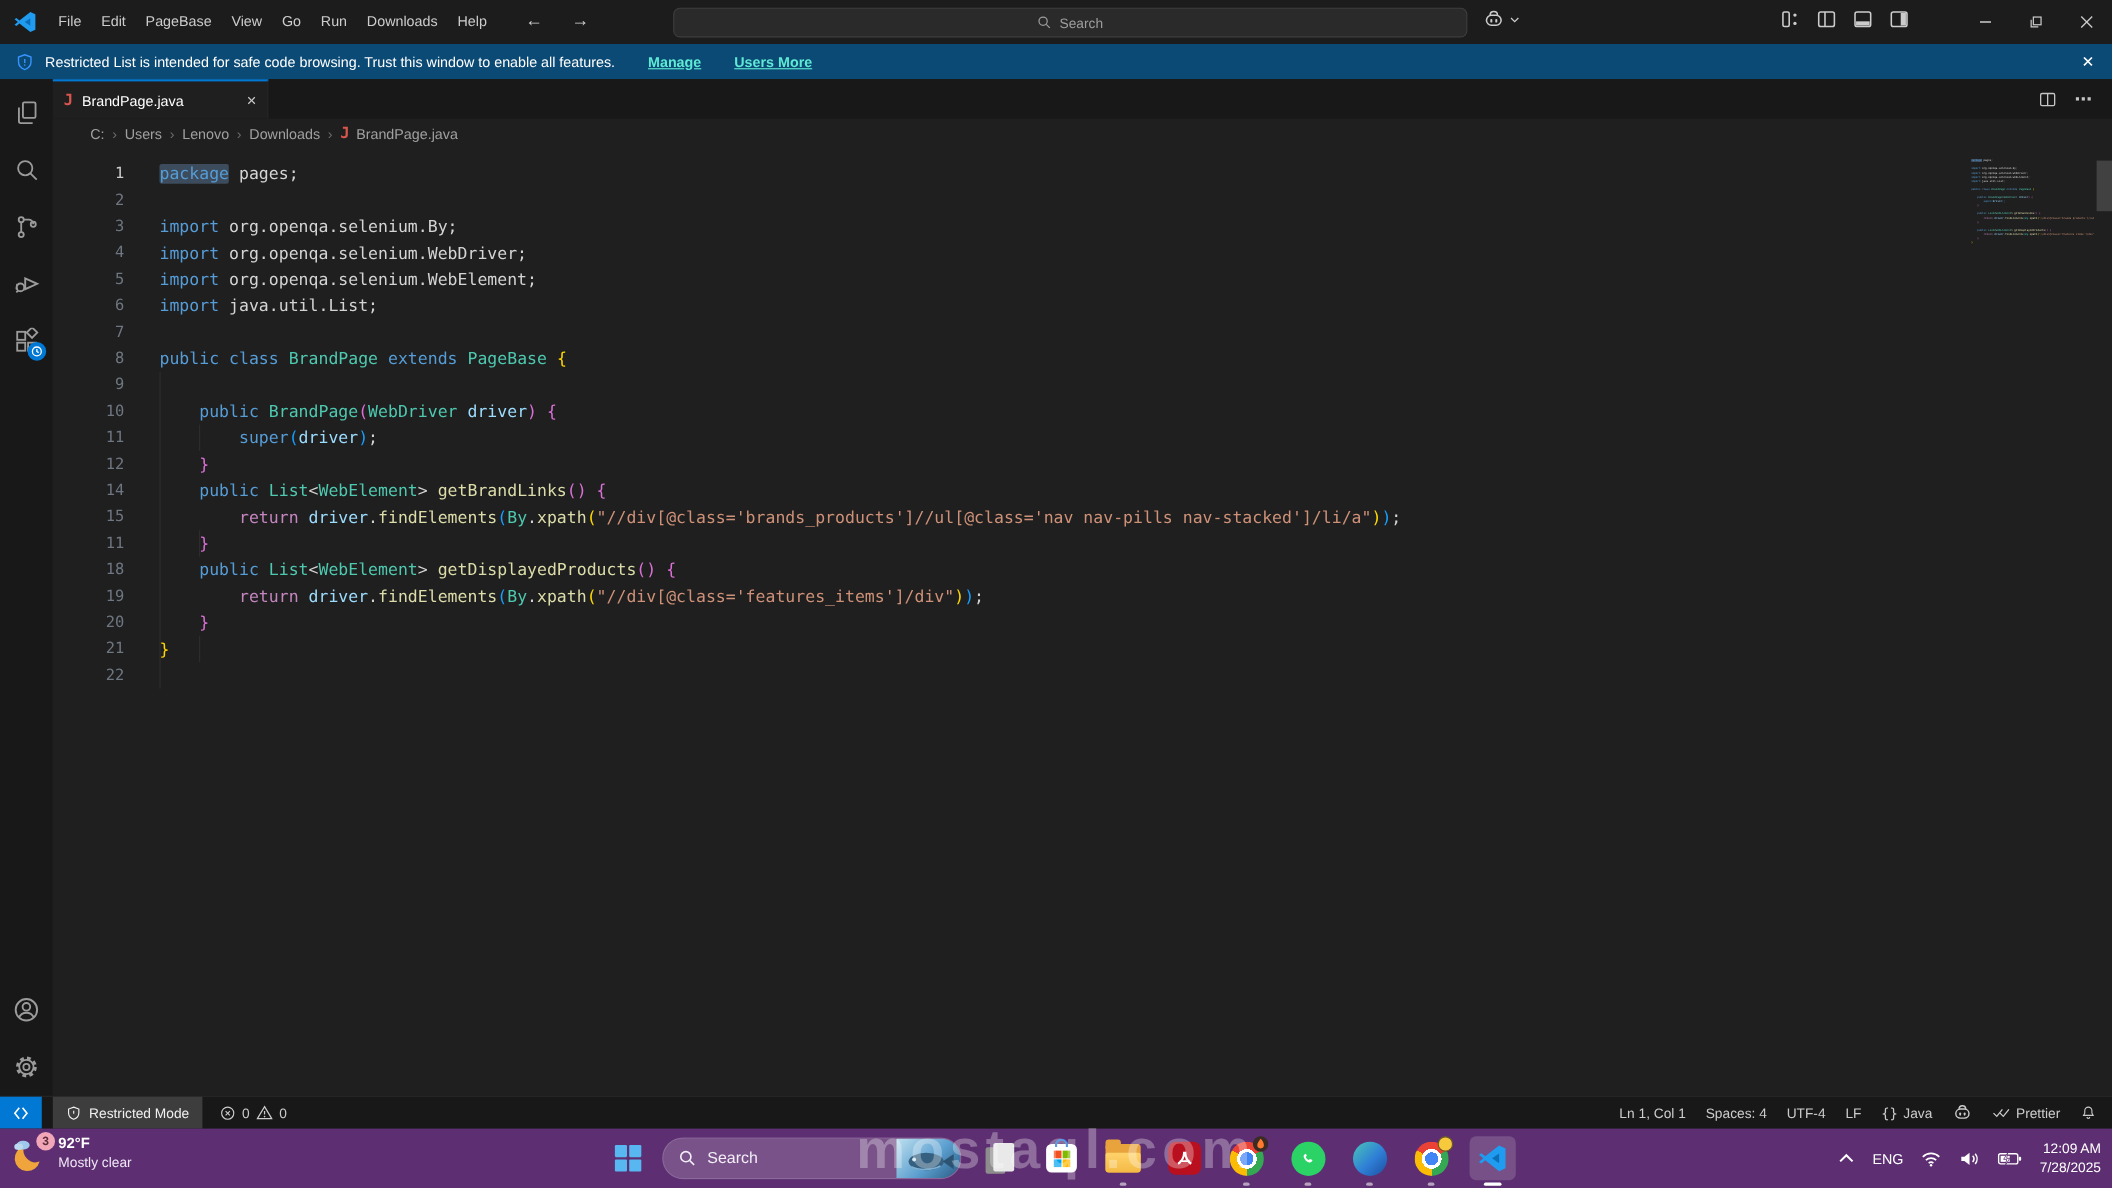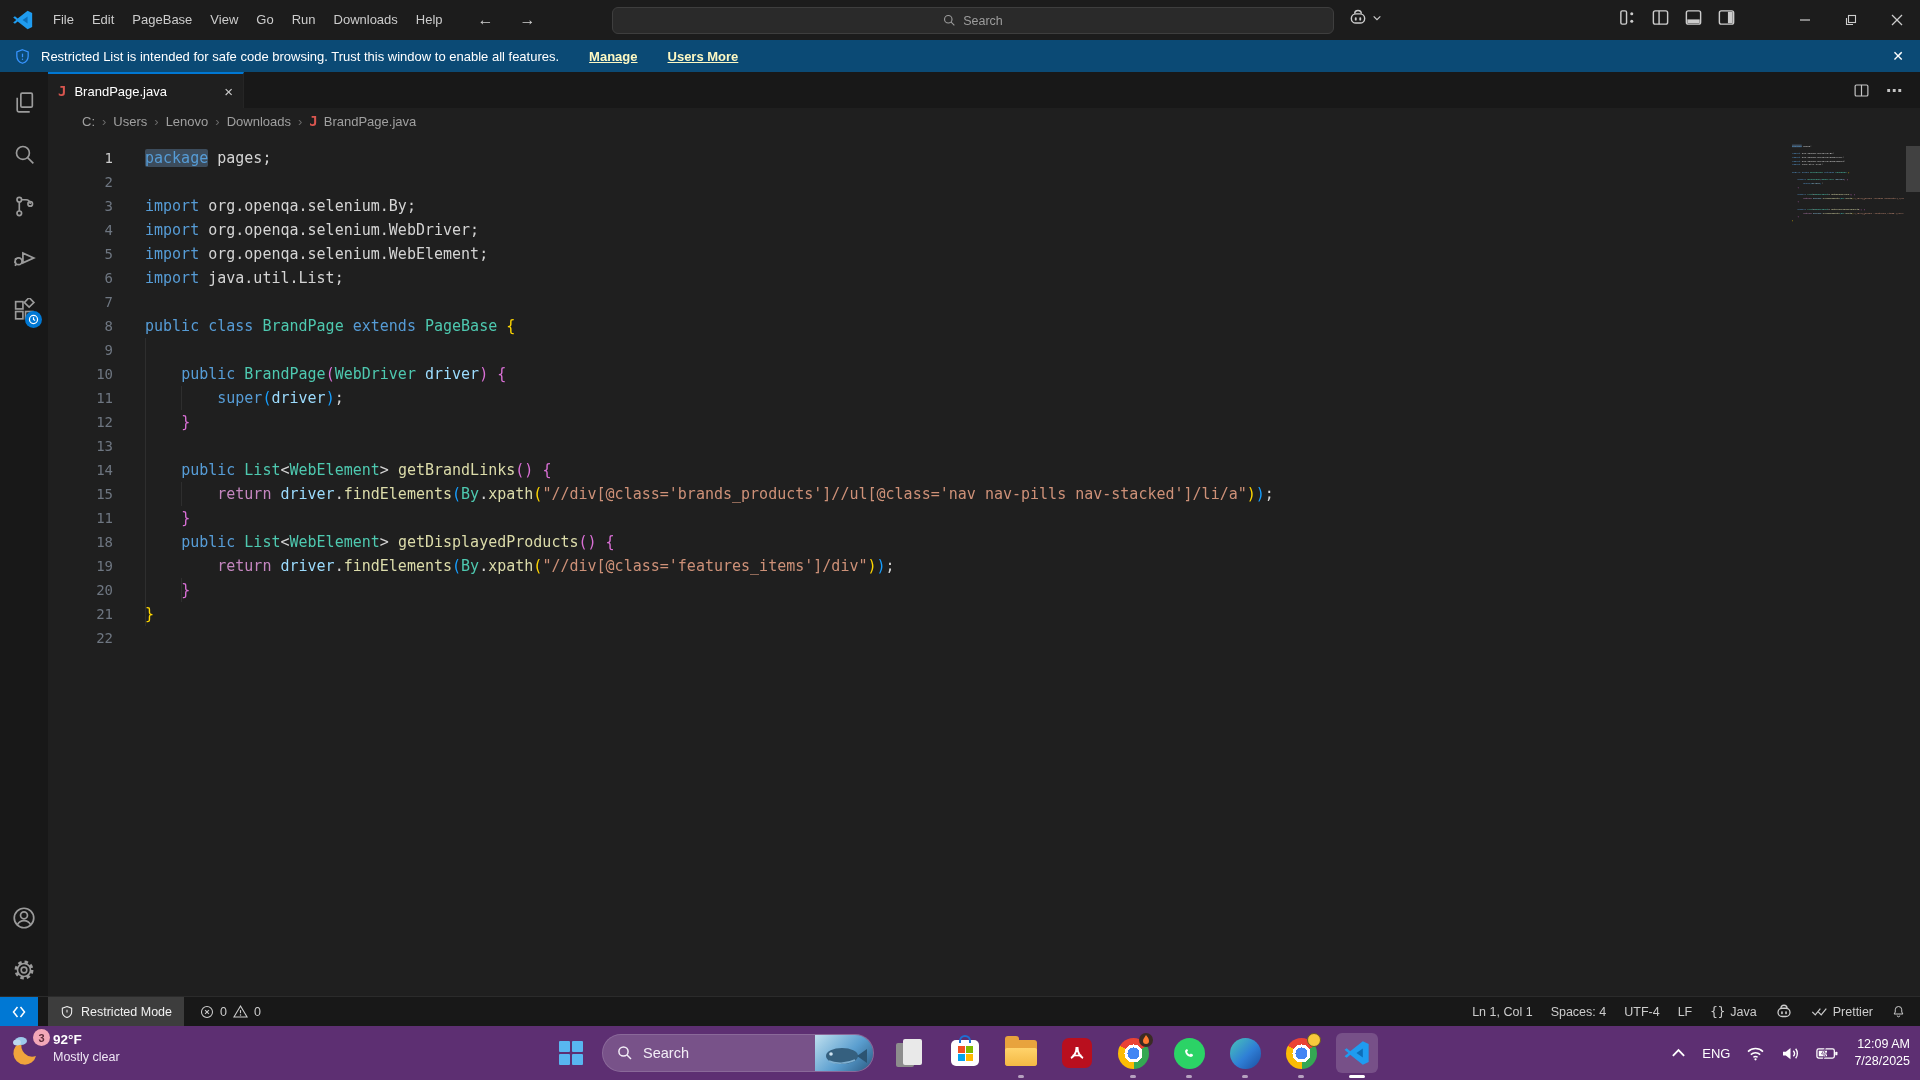--- a/index.html
+++ b/index.html
@@ -19,21 +19,21 @@
                 color:#9d9d9d; display:flex; align-items:center; justify-content:center;
                 gap:7px; font-size:12.5px; }
   .copilot-chip { position:absolute; left:1348px; top:8px; display:flex; align-items:center; gap:4px; color:#cccccc; }
   .layout-icons { position:absolute; left:1618px; top:8px; display:flex; gap:14px; align-items:center; }
   .window-controls { position:absolute; right:0; top:0; height:40px; display:flex; }
   .win-btn { width:46px; height:40px; display:flex; align-items:center; justify-content:center; color:#cccccc; }
 
   
   .banner { height:32px; background:#0b4a75; color:#ffffff; display:flex; align-items:center;
             font-size:13px; padding-left:14px; gap:10px; }
-  .banner-link { text-decoration:underline; margin-left:20px; color:#fef9c3; font-weight:600; }
+  .banner-link { text-decoration:underline; margin-left:20px; color:#5eead4; font-weight:600; }
   .banner-close { margin-left:auto; margin-right:16px; color:#ffffff; font-size:14px; }
 
   
   .main { display:flex; height:924px; }
   .activitybar { width:48px; background:#181818; display:flex; flex-direction:column;
                  align-items:center; padding-top:4px; flex:none; }
   .ab-item { width:48px; height:52px; display:flex; align-items:center; justify-content:center;
              color:#9b9b9b; position:relative; }
   .ab-spacer { flex:1; }
   .ext-badge { position:absolute; right:6px; bottom:8px; width:17px; height:17px; border-radius:50%;
@@ -346,21 +346,20 @@
             <div class="line-row"><div class="gutter-num">3</div><div class="line-code"><span><span style="color: rgb(86, 156, 214);">import</span><span style="color: rgb(212, 212, 212);"> org.openqa.selenium.By;</span></span></div></div>
             <div class="line-row"><div class="gutter-num">4</div><div class="line-code"><span><span style="color: rgb(86, 156, 214);">import</span><span style="color: rgb(212, 212, 212);"> org.openqa.selenium.WebDriver;</span></span></div></div>
             <div class="line-row"><div class="gutter-num">5</div><div class="line-code"><span><span style="color: rgb(86, 156, 214);">import</span><span style="color: rgb(212, 212, 212);"> org.openqa.selenium.WebElement;</span></span></div></div>
             <div class="line-row"><div class="gutter-num">6</div><div class="line-code"><span><span style="color: rgb(86, 156, 214);">import</span><span style="color: rgb(212, 212, 212);"> java.util.List;</span></span></div></div>
             <div class="line-row"><div class="gutter-num">7</div><div class="line-code"><span></span></div></div>
             <div class="line-row"><div class="gutter-num">8</div><div class="line-code"><span><span style="color: rgb(86, 156, 214);">public</span><span style="color: rgb(212, 212, 212);"> </span><span style="color: rgb(86, 156, 214);">class</span><span style="color: rgb(212, 212, 212);"> </span><span style="color: rgb(78, 201, 176);">BrandPage</span><span style="color: rgb(212, 212, 212);"> </span><span style="color: rgb(86, 156, 214);">extends</span><span style="color: rgb(212, 212, 212);"> </span><span style="color: rgb(78, 201, 176);">PageBase</span><span style="color: rgb(212, 212, 212);"> </span><span style="color: rgb(255, 215, 0);">{</span></span></div></div>
             <div class="line-row"><div class="gutter-num">9</div><div class="line-code"><span></span></div></div>
             <div class="line-row"><div class="gutter-num">10</div><div class="line-code"><span><span style="color: rgb(212, 212, 212);">    </span><span style="color: rgb(86, 156, 214);">public</span><span style="color: rgb(212, 212, 212);"> </span><span style="color: rgb(78, 201, 176);">BrandPage</span><span style="color: rgb(218, 112, 214);">(</span><span style="color: rgb(78, 201, 176);">WebDriver</span><span style="color: rgb(212, 212, 212);"> </span><span style="color: rgb(156, 220, 254);">driver</span><span style="color: rgb(218, 112, 214);">)</span><span style="color: rgb(212, 212, 212);"> </span><span style="color: rgb(218, 112, 214);">{</span></span></div></div>
             <div class="line-row"><div class="gutter-num">11</div><div class="line-code"><span><span style="color: rgb(212, 212, 212);">        </span><span style="color: rgb(86, 156, 214);">super</span><span style="color: rgb(23, 159, 255);">(</span><span style="color: rgb(156, 220, 254);">driver</span><span style="color: rgb(23, 159, 255);">)</span><span style="color: rgb(212, 212, 212);">;</span></span></div></div>
             <div class="line-row"><div class="gutter-num">12</div><div class="line-code"><span><span style="color: rgb(212, 212, 212);">    </span><span style="color: rgb(218, 112, 214);">}</span></span></div></div>
-            <div class="line-row"><div class="gutter-num">13</div><div class="line-code"><span></span></div></div>
             <div class="line-row"><div class="gutter-num">14</div><div class="line-code"><span><span style="color: rgb(212, 212, 212);">    </span><span style="color: rgb(86, 156, 214);">public</span><span style="color: rgb(212, 212, 212);"> </span><span style="color: rgb(78, 201, 176);">List</span><span style="color: rgb(212, 212, 212);">&lt;</span><span style="color: rgb(78, 201, 176);">WebElement</span><span style="color: rgb(212, 212, 212);">&gt; </span><span style="color: rgb(220, 220, 170);">getBrandLinks</span><span style="color: rgb(218, 112, 214);">()</span><span style="color: rgb(212, 212, 212);"> </span><span style="color: rgb(218, 112, 214);">{</span></span></div></div>
             <div class="line-row"><div class="gutter-num">15</div><div class="line-code"><span><span style="color: rgb(212, 212, 212);">        </span><span style="color: rgb(197, 134, 192);">return</span><span style="color: rgb(212, 212, 212);"> </span><span style="color: rgb(156, 220, 254);">driver</span><span style="color: rgb(212, 212, 212);">.</span><span style="color: rgb(220, 220, 170);">findElements</span><span style="color: rgb(23, 159, 255);">(</span><span style="color: rgb(78, 201, 176);">By</span><span style="color: rgb(212, 212, 212);">.</span><span style="color: rgb(220, 220, 170);">xpath</span><span style="color: rgb(255, 215, 0);">(</span><span style="color: rgb(206, 145, 120);">"//div[@class='brands_products']//ul[@class='nav nav-pills nav-stacked']/li/a"</span><span style="color: rgb(255, 215, 0);">)</span><span style="color: rgb(23, 159, 255);">)</span><span style="color: rgb(212, 212, 212);">;</span></span></div></div>
             <div class="line-row"><div class="gutter-num">11</div><div class="line-code"><span><span style="color: rgb(212, 212, 212);">    </span><span style="color: rgb(218, 112, 214);">}</span></span></div></div>
             <div class="line-row"><div class="gutter-num">18</div><div class="line-code"><span><span style="color: rgb(212, 212, 212);">    </span><span style="color: rgb(86, 156, 214);">public</span><span style="color: rgb(212, 212, 212);"> </span><span style="color: rgb(78, 201, 176);">List</span><span style="color: rgb(212, 212, 212);">&lt;</span><span style="color: rgb(78, 201, 176);">WebElement</span><span style="color: rgb(212, 212, 212);">&gt; </span><span style="color: rgb(220, 220, 170);">getDisplayedProducts</span><span style="color: rgb(218, 112, 214);">()</span><span style="color: rgb(212, 212, 212);"> </span><span style="color: rgb(218, 112, 214);">{</span></span></div></div>
             <div class="line-row"><div class="gutter-num">19</div><div class="line-code"><span><span style="color: rgb(212, 212, 212);">        </span><span style="color: rgb(197, 134, 192);">return</span><span style="color: rgb(212, 212, 212);"> </span><span style="color: rgb(156, 220, 254);">driver</span><span style="color: rgb(212, 212, 212);">.</span><span style="color: rgb(220, 220, 170);">findElements</span><span style="color: rgb(23, 159, 255);">(</span><span style="color: rgb(78, 201, 176);">By</span><span style="color: rgb(212, 212, 212);">.</span><span style="color: rgb(220, 220, 170);">xpath</span><span style="color: rgb(255, 215, 0);">(</span><span style="color: rgb(206, 145, 120);">"//div[@class='features_items']/div"</span><span style="color: rgb(255, 215, 0);">)</span><span style="color: rgb(23, 159, 255);">)</span><span style="color: rgb(212, 212, 212);">;</span></span></div></div>
             <div class="line-row"><div class="gutter-num">20</div><div class="line-code"><span><span style="color: rgb(212, 212, 212);">    </span><span style="color: rgb(218, 112, 214);">}</span></span></div></div>
             <div class="line-row"><div class="gutter-num">21</div><div class="line-code"><span><span style="color: rgb(255, 215, 0);">}</span></span></div></div>
             <div class="line-row"><div class="gutter-num">22</div><div class="line-code"><span></span></div></div>
           </div>
         <div class="minimap">
@@ -421,20 +420,21 @@
         </svg>
         <span>Prettier</span>
       </span>
       <svg width="15" height="15" viewBox="0 0 24 24">
         <path d="M12 4a5.2 5.2 0 0 0-5.2 5.2v3.6L5 16h14l-1.8-3.2V9.2A5.2 5.2 0 0 0 12 4Z" fill="none" stroke="#cccccc" stroke-width="1.6"></path>
         <path d="M10 18.5a2 2 0 0 0 4 0" fill="none" stroke="#cccccc" stroke-width="1.6"></path>
       </svg>
     </div>
   </div>
 
+  <div class="wm-domain">mostaql.com</div>
 
   <div class="taskbar">
     <div class="weather">
       <div class="weather-icon">
         <svg width="34" height="36" viewBox="0 0 34 36">
           <path d="M26 24a11 11 0 0 1-14-14 11.5 11.5 0 1 0 14 14Z" fill="#f0a43c"></path>
           <ellipse cx="11" cy="9" rx="6" ry="4" fill="#9ec9ea"></ellipse>
           <ellipse cx="7" cy="10.5" rx="4" ry="3" fill="#bcd9ef"></ellipse>
         </svg>
         <span class="weather-badge">3</span>

